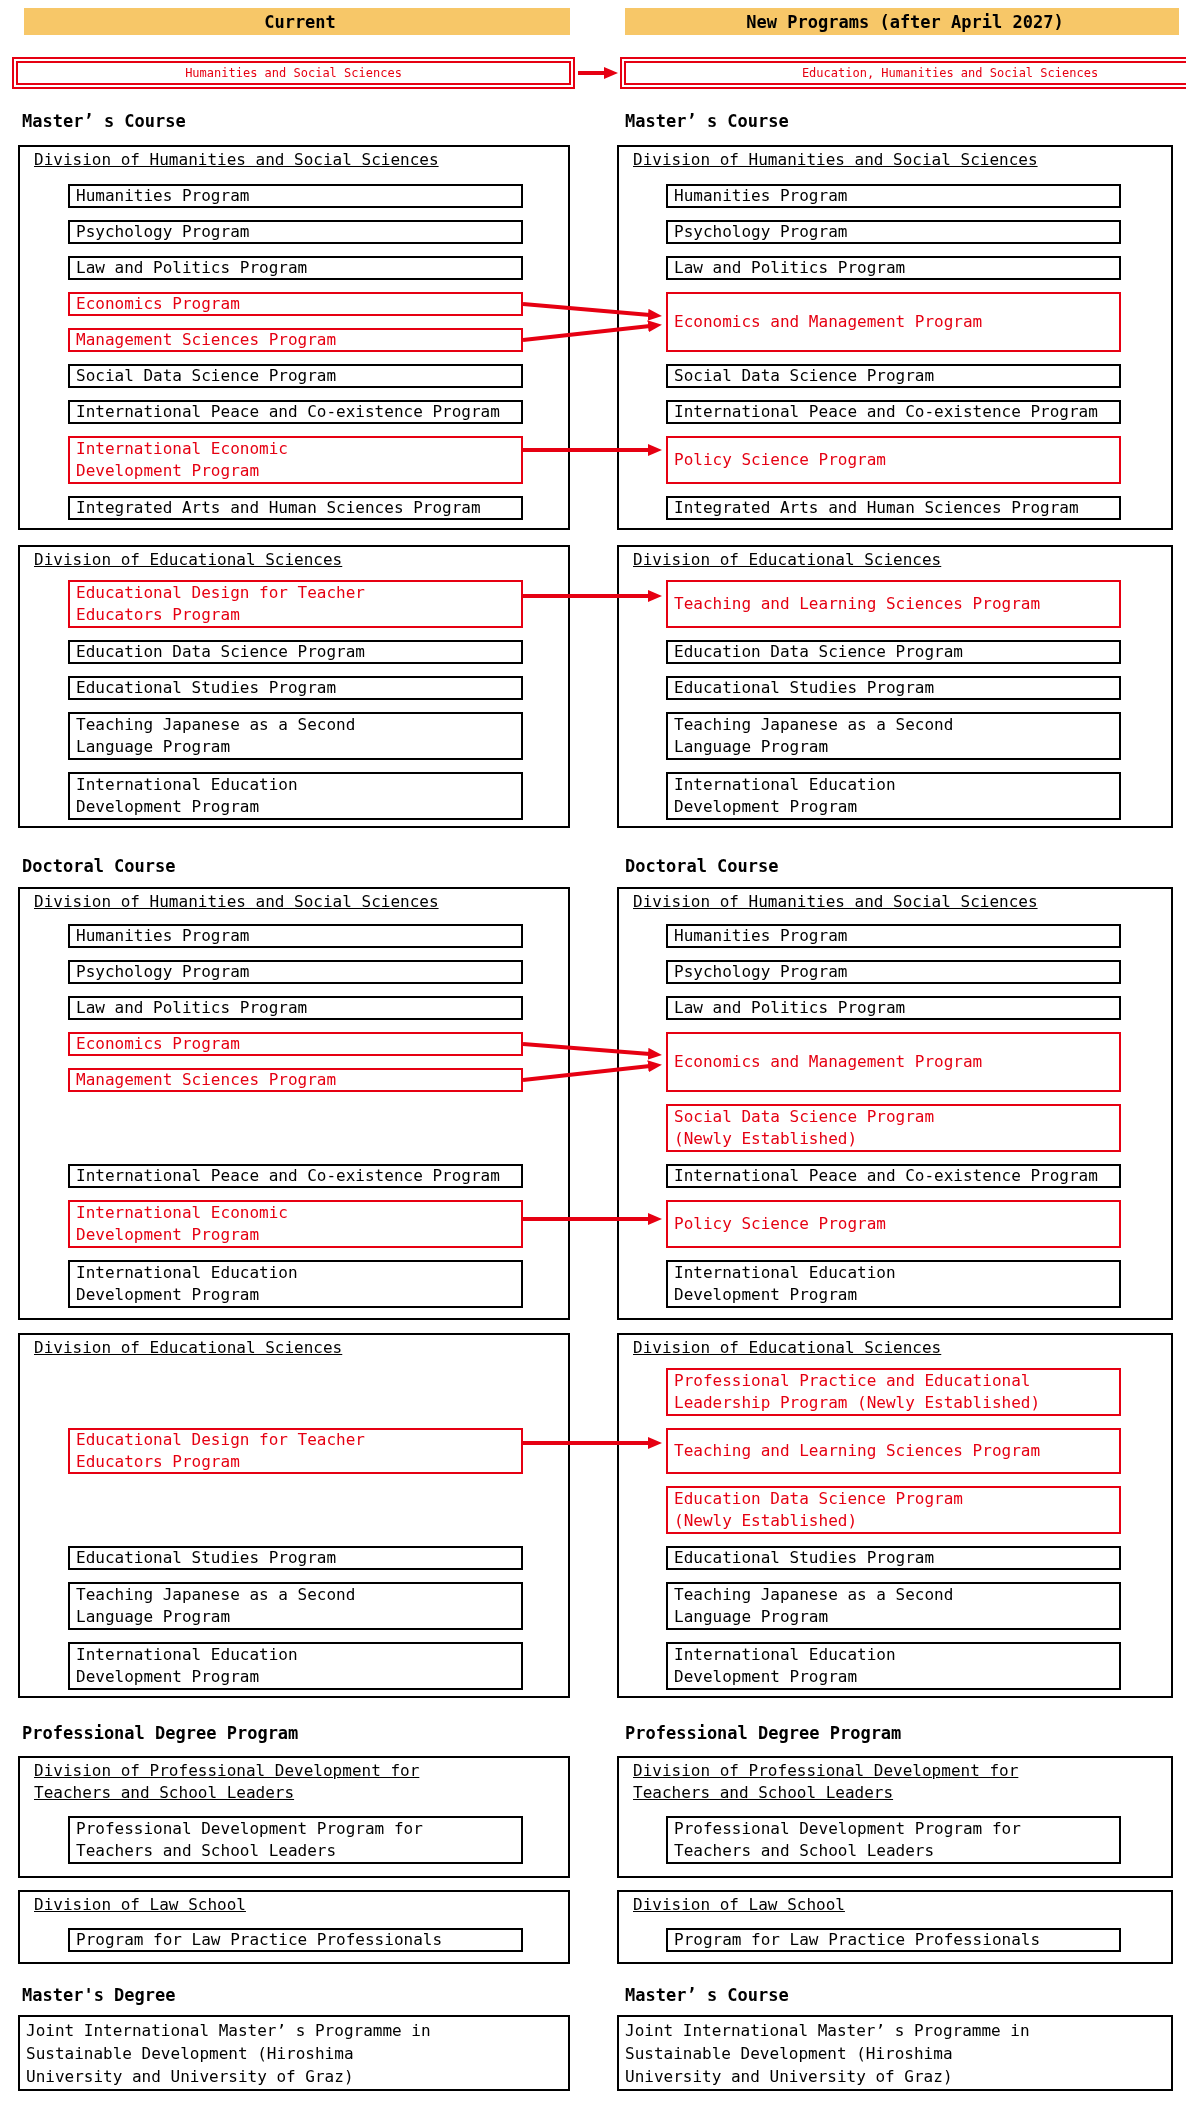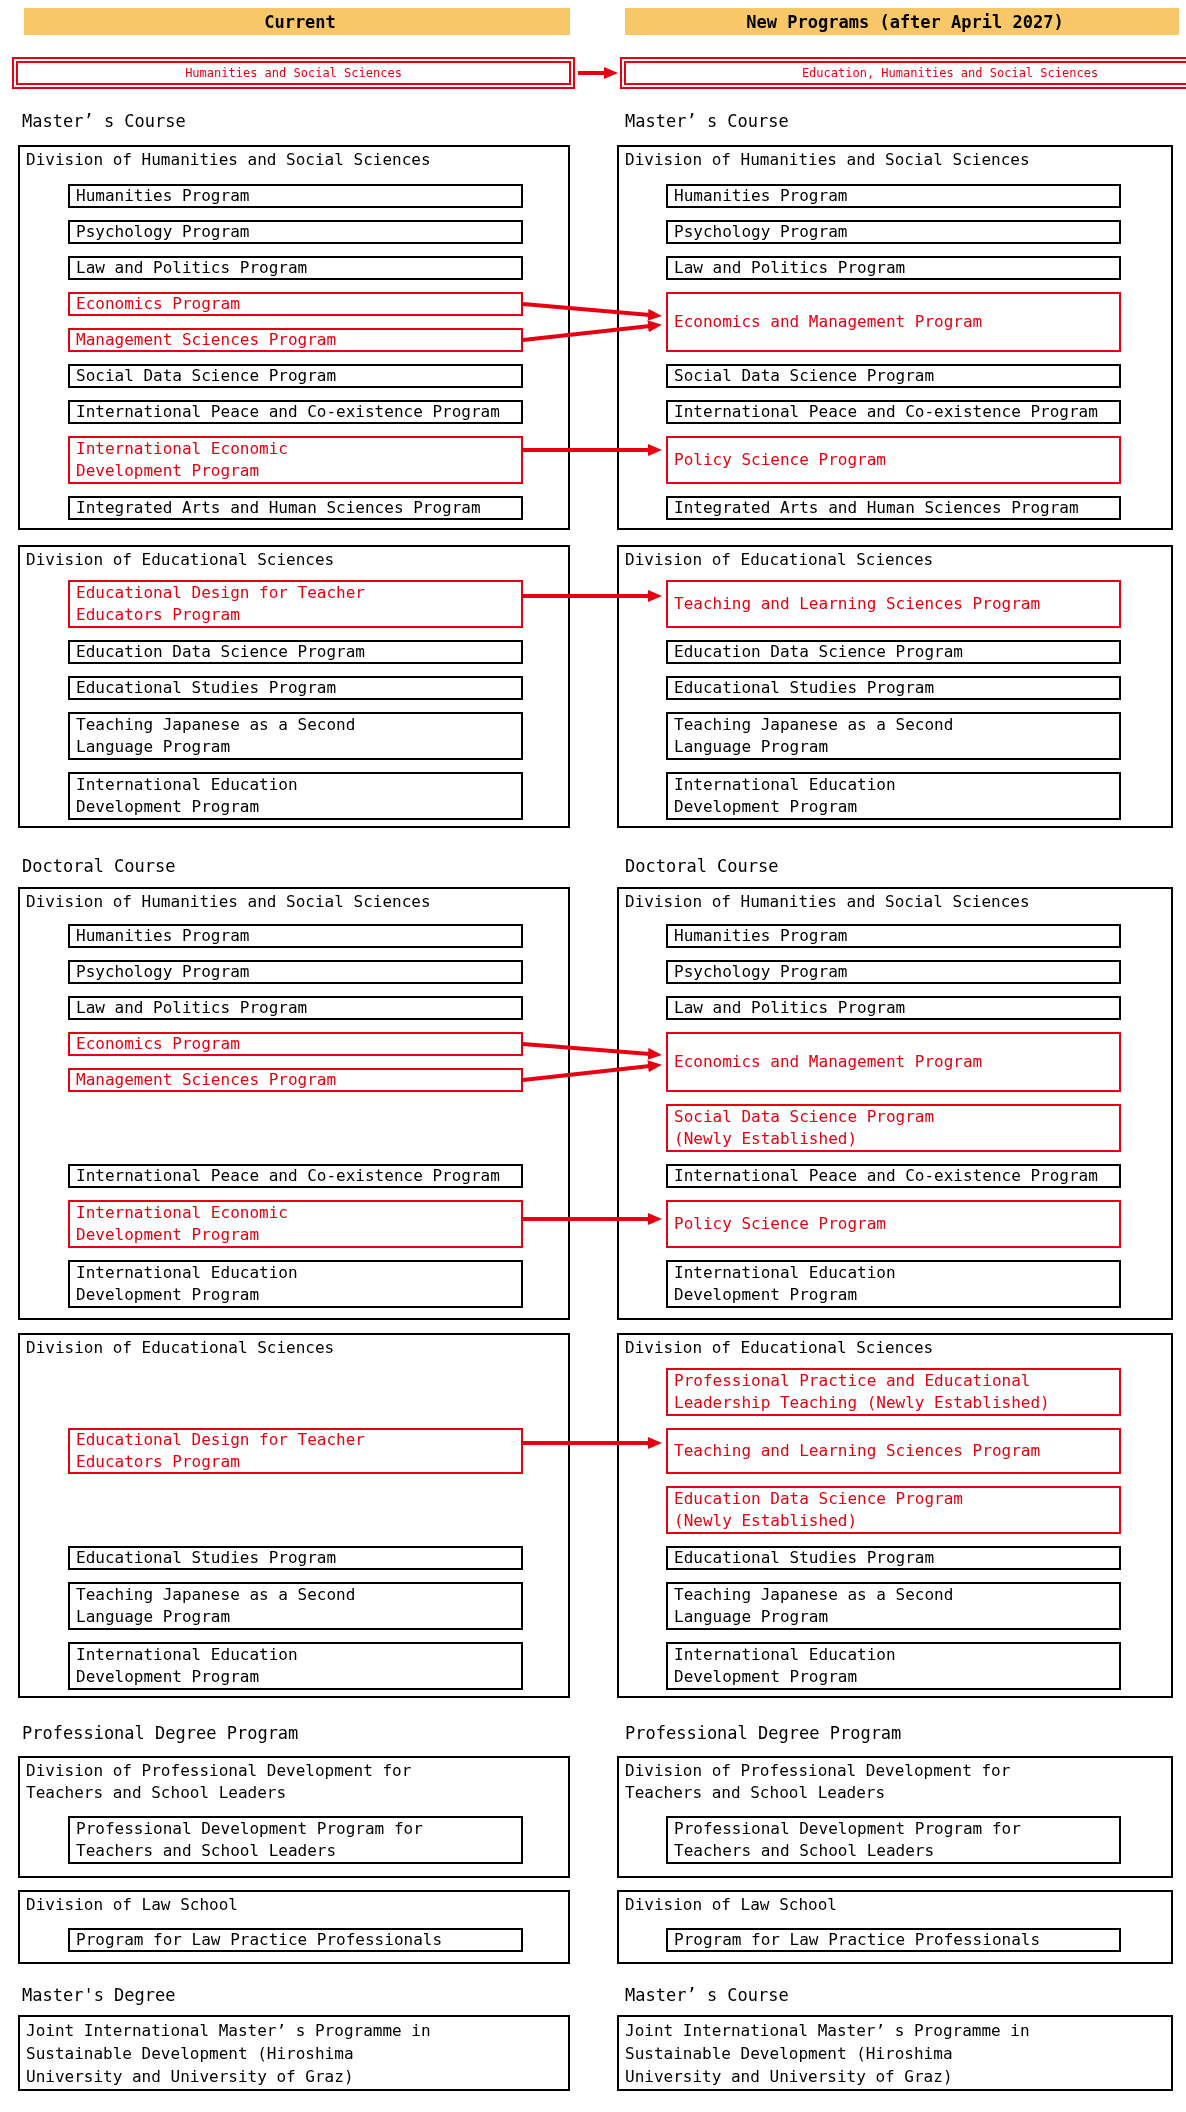--- a/index.html
+++ b/index.html
@@ -17,23 +17,23 @@
     position:absolute;height:27px;background:var(--orange);
     display:flex;align-items:center;justify-content:center;
     font-size:17px;font-weight:bold;letter-spacing:0;padding-left:6px;
   }
   .dbl{position:absolute;height:32px;border:2px solid var(--red);padding:2px;background:#fff;}
   .dbl-inner{
     width:100%;height:100%;border:2px solid var(--red);
     display:flex;align-items:center;justify-content:center;
     color:var(--red);font-size:12px;white-space:nowrap;
   }
-  .heading{position:absolute;font-size:17px;font-weight:normal;height:22px;line-height:22px;white-space:pre;}
+  .heading{position:absolute;font-size:17px;font-weight:bold;height:22px;line-height:22px;white-space:pre;}
   .obox{position:absolute;border:2px solid #000;background:#fff;}
-  .otitle{font-size:16px;line-height:22px;padding:2px 0 0 6px;white-space:pre-line;}
+  .otitle{font-size:16px;line-height:22px;padding:2px 0 0 14px;white-space:pre-line;text-decoration:underline;}
   .pbox{
     position:absolute;width:455px;border:2px solid #000;background:#fff;
     display:flex;align-items:center;font-size:16px;line-height:22px;
     padding-left:6px;white-space:pre-line;
   }
   .pbox.red{border-color:var(--red);color:var(--red);}
   .jointtext{font-size:16px;line-height:23px;padding:2px 2px 0 6px;white-space:pre-line;}
   .arrows{position:absolute;left:0;top:0;pointer-events:none;}
 </style>
 </head>
@@ -146,21 +146,21 @@
   <div class="pbox" style="left:68px;top:1546px;height:24px;">Educational Studies Program</div>
   <div class="pbox" style="left:68px;top:1582px;height:48px;">Teaching Japanese as a Second
 Language Program</div>
   <div class="pbox" style="left:68px;top:1642px;height:48px;">International Education
 Development Program</div>
 
   <div class="obox" style="left:617px;top:1333px;width:556px;height:365px;">
     <div class="otitle">Division of Educational Sciences</div>
   </div>
   <div class="pbox red" style="left:666px;top:1368px;height:48px;">Professional Practice and Educational
-Leadership Teaching (Newly Established)</div>
+Leadership Program (Newly Established)</div>
   <div class="pbox red" style="left:666px;top:1428px;height:46px;">Teaching and Learning Sciences Program</div>
   <div class="pbox red" style="left:666px;top:1486px;height:48px;">Education Data Science Program
 (Newly Established)</div>
   <div class="pbox" style="left:666px;top:1546px;height:24px;">Educational Studies Program</div>
   <div class="pbox" style="left:666px;top:1582px;height:48px;">Teaching Japanese as a Second
 Language Program</div>
   <div class="pbox" style="left:666px;top:1642px;height:48px;">International Education
 Development Program</div>
 
   <div class="heading" style="left:22px;top:1722px;">Professional Degree Program</div>

